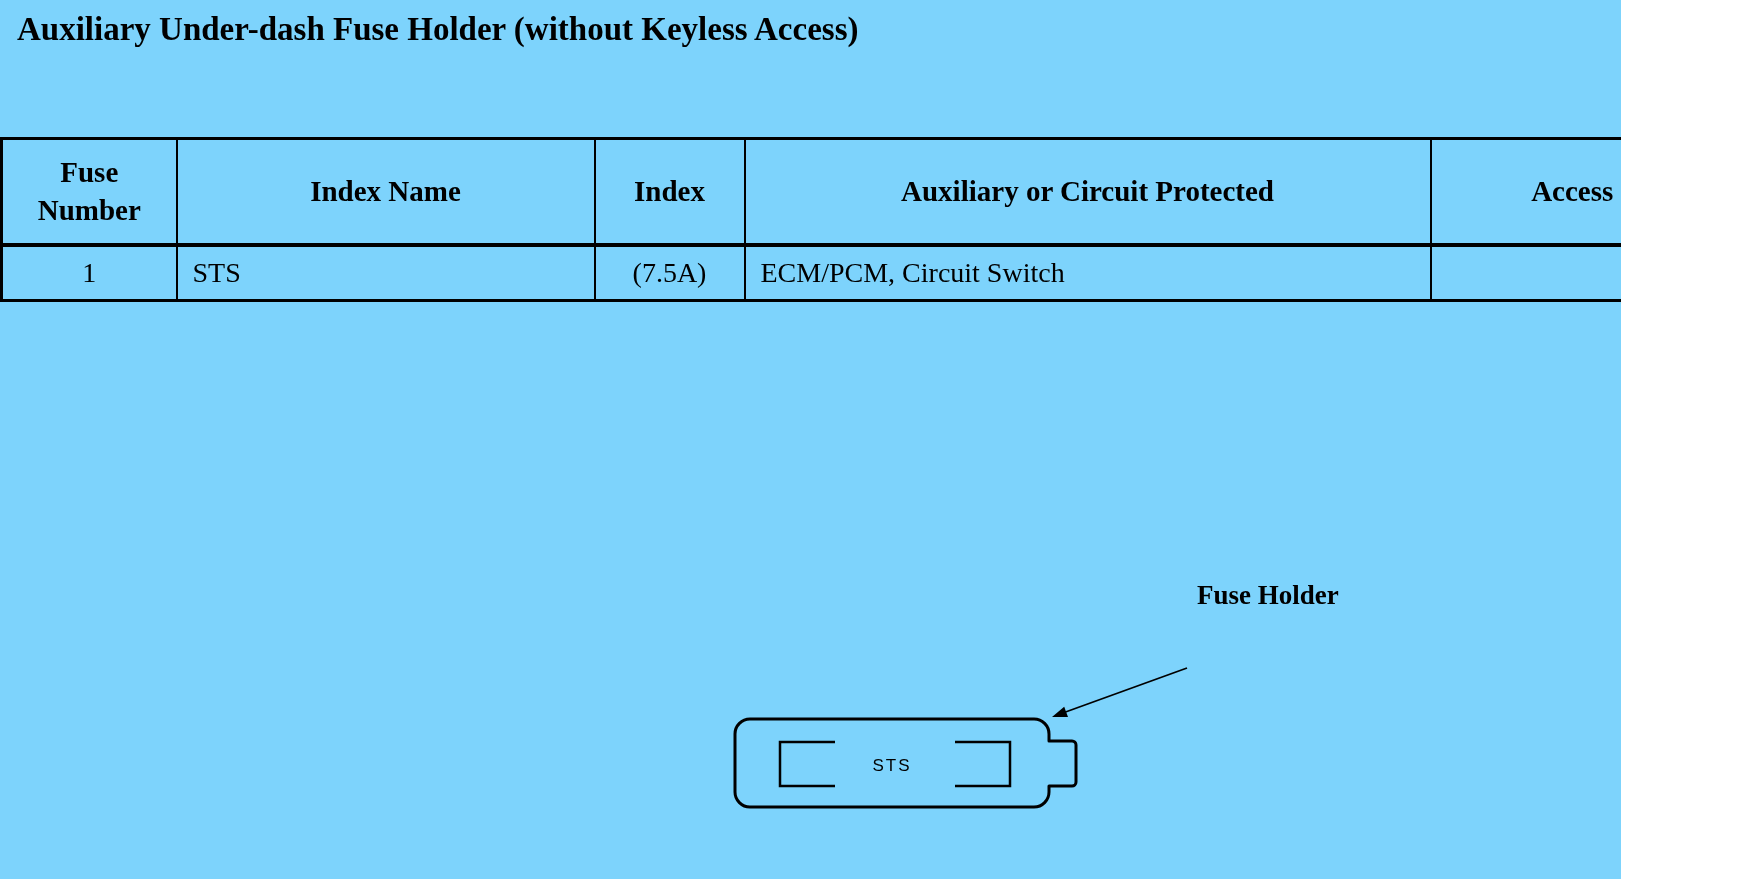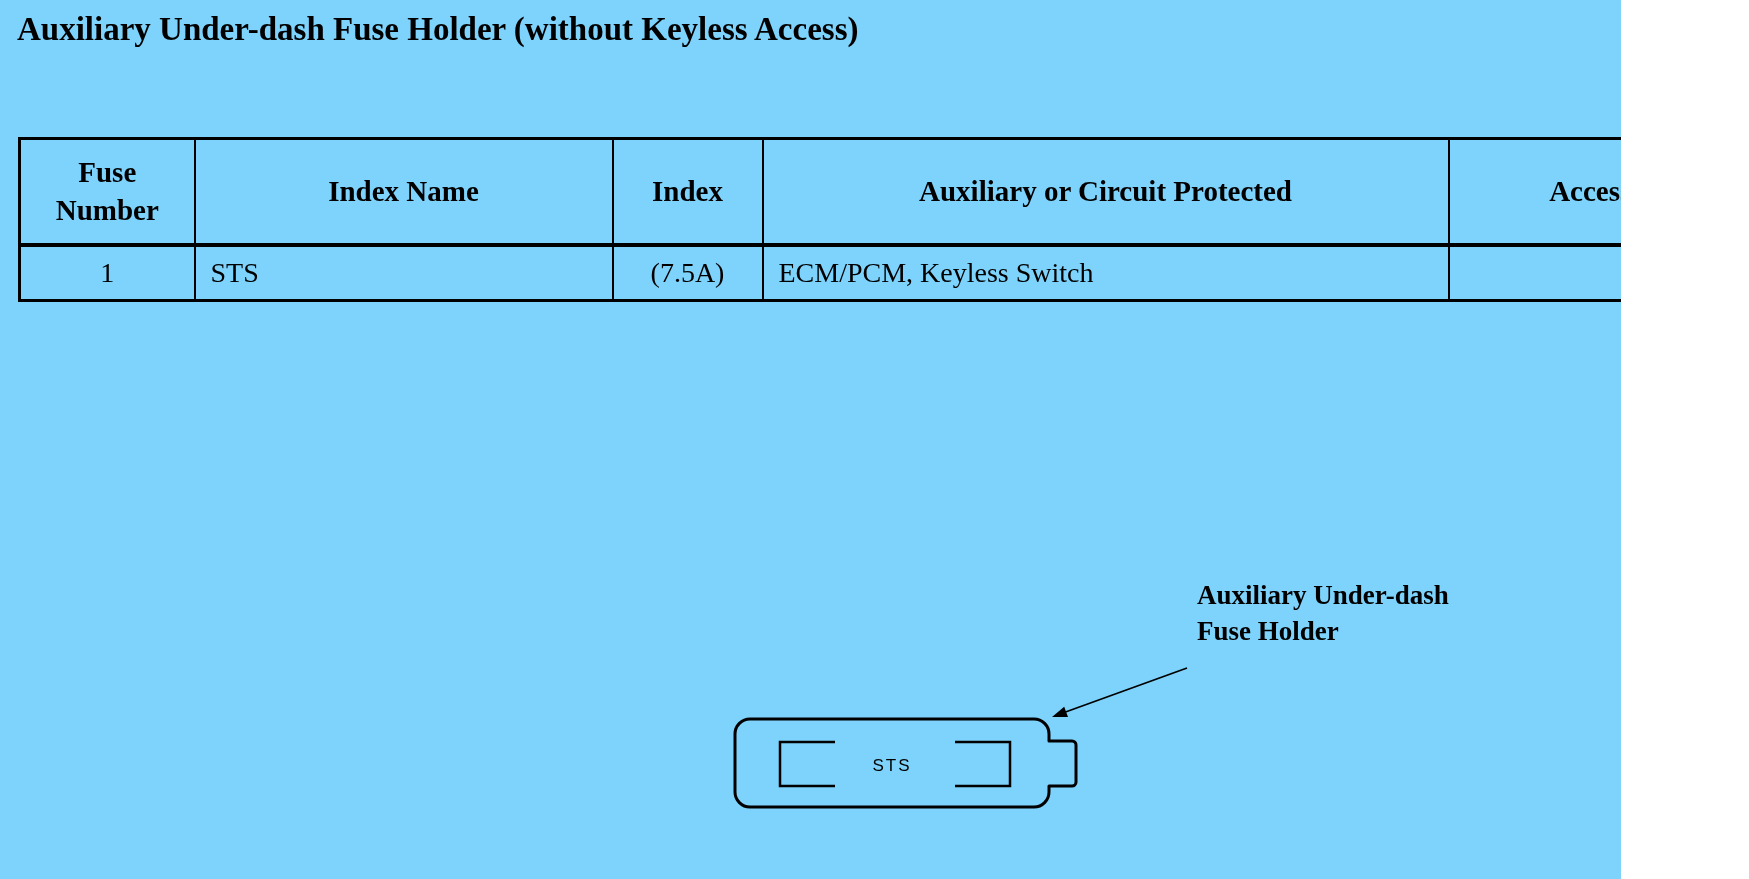--- a/index.html
+++ b/index.html
@@ -29,21 +29,21 @@
     top: 82px;
     margin: 0;
     font-size: 31px;
     font-weight: bold;
     line-height: 1.15;
     white-space: nowrap;
   }
 
   table.fuse-table {
     position: absolute;
-    left: 18px;
+    left: 0;
     top: 137px;
     width: 1713px;
     border-collapse: collapse;
     table-layout: fixed;
     border: 3px solid #000000;
   }
   .fuse-table th, .fuse-table td {
     border: 2px solid #000000;
     overflow: hidden;
   }
@@ -108,21 +108,21 @@
         <th>Index</th>
         <th>Auxiliary or Circuit Protected</th>
         <th>Access</th>
       </tr>
     </thead>
     <tbody>
       <tr>
         <td class="cell-center">1</td>
         <td class="cell-left">STS</td>
         <td class="cell-center">(7.5A)</td>
-        <td class="cell-left">ECM/PCM, Keyless Switch</td>
+        <td class="cell-left">ECM/PCM, Circuit Switch</td>
         <td class="cell-left"></td>
       </tr>
     </tbody>
   </table>
 
   <svg class="diagram-svg" viewBox="0 0 520 200" xmlns="http://www.w3.org/2000/svg">
 
     <path d="M 50 79
              H 334
              A 15 15 0 0 1 349 94
@@ -143,17 +143,16 @@
     <path d="M 135 102 H 80 V 146 H 135" fill="none" stroke="#000000" stroke-width="2.5"></path>
     <path d="M 255 102 H 310 V 146 H 255" fill="none" stroke="#000000" stroke-width="2.5"></path>
 
     <text x="192" y="131" text-anchor="middle" font-family="Liberation Sans, sans-serif" font-size="17" letter-spacing="2" fill="#000000">STS</text>
 
     <line x1="487" y1="28" x2="360" y2="74" stroke="#000000" stroke-width="1.8"></line>
     <polygon points="352,77 364.2,66.7 368,77.1" fill="#000000"></polygon>
   </svg>
 
   <div class="callout-label">
-    <span>Auxiliary Under-dash</span>
     <span>Fuse Holder</span>
   </div>
 
 </div>
 
 </body></html>

